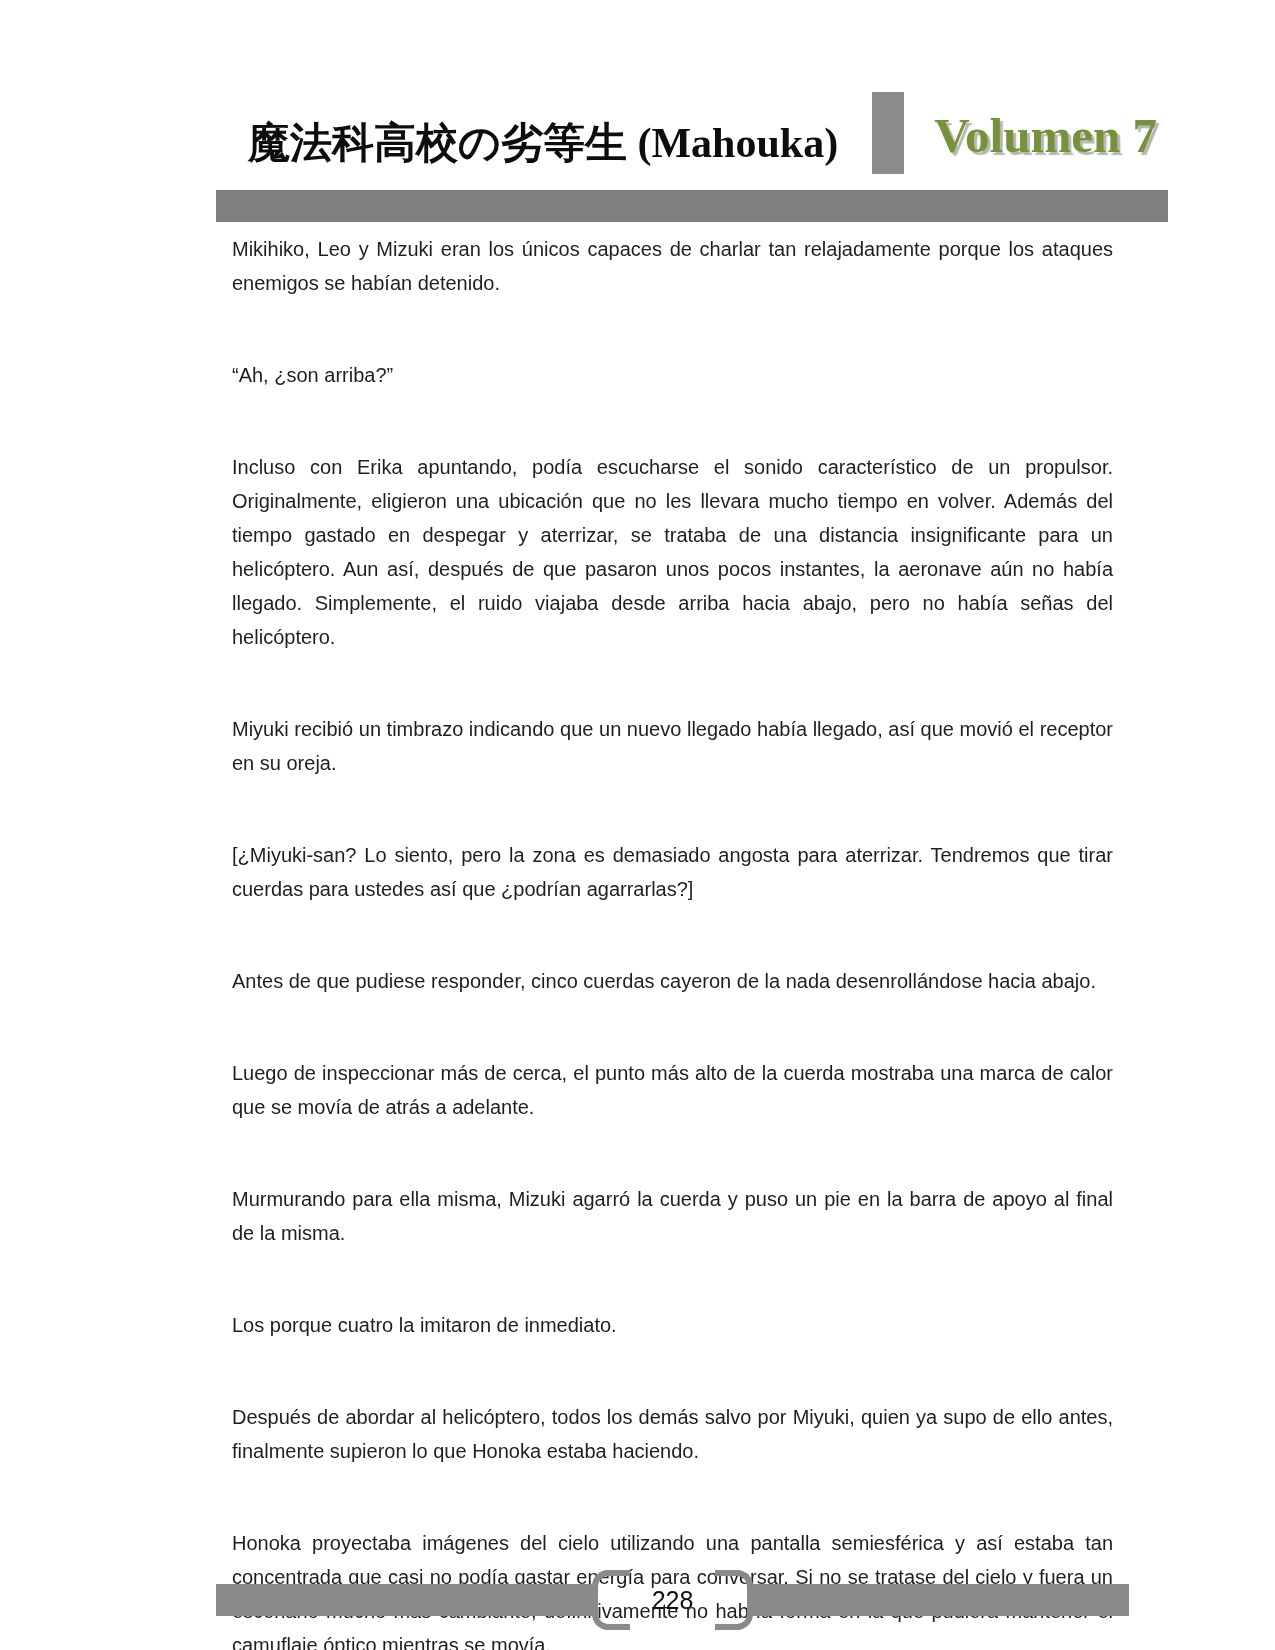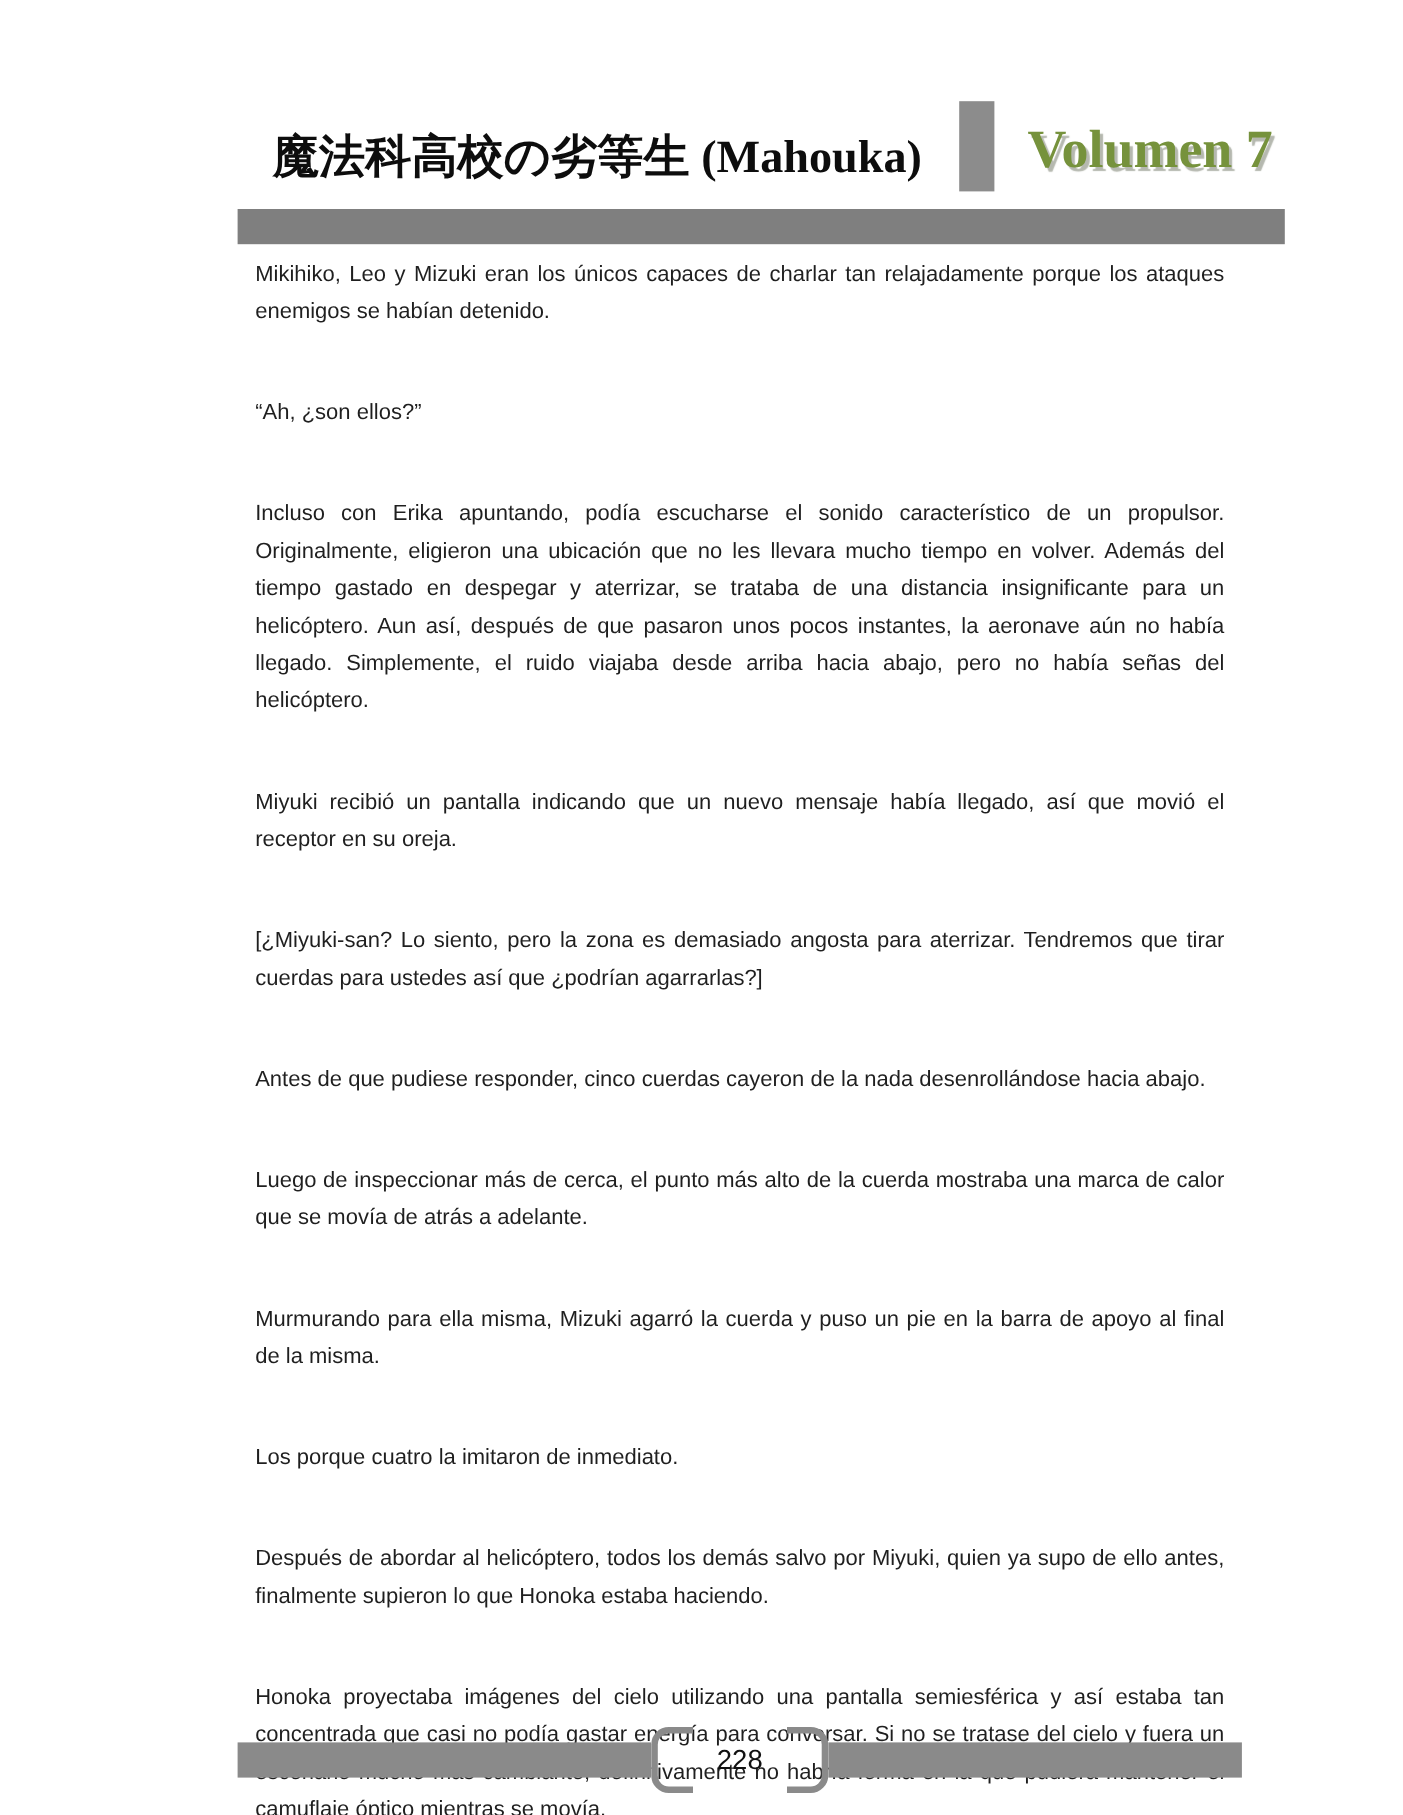--- a/index.html
+++ b/index.html
@@ -95,23 +95,23 @@
     <div class="header-row">
       <div class="book-title">魔法科高校の劣等生 (Mahouka)</div>
       <div class="vsep"></div>
       <div class="volume-label">Volumen 7</div>
     </div>
     <div class="hrule"></div>
   </div>
 
   <div class="body-text">
     <p>Mikihiko, Leo y Mizuki eran los únicos capaces de charlar tan relajadamente porque los ataques enemigos se habían detenido.</p>
-    <p>“Ah, ¿son ellos?”</p>
+    <p>“Ah, ¿son arriba?”</p>
     <p>Incluso con Erika apuntando, podía escucharse el sonido característico de un propulsor. Originalmente, eligieron una ubicación que no les llevara mucho tiempo en volver. Además del tiempo gastado en despegar y aterrizar, se trataba de una distancia insignificante para un helicóptero. Aun así, después de que pasaron unos pocos instantes, la aeronave aún no había llegado. Simplemente, el ruido viajaba desde arriba hacia abajo, pero no había señas del helicóptero.</p>
-    <p>Miyuki recibió un pantalla indicando que un nuevo mensaje había llegado, así que movió el receptor en su oreja.</p>
+    <p>Miyuki recibió un timbrazo indicando que un nuevo llegado había llegado, así que movió el receptor en su oreja.</p>
     <p>[¿Miyuki-san? Lo siento, pero la zona es demasiado angosta para aterrizar. Tendremos que tirar cuerdas para ustedes así que ¿podrían agarrarlas?]</p>
     <p>Antes de que pudiese responder, cinco cuerdas cayeron de la nada desenrollándose hacia abajo.</p>
     <p>Luego de inspeccionar más de cerca, el punto más alto de la cuerda mostraba una marca de calor que se movía de atrás a adelante.</p>
     <p>Murmurando para ella misma, Mizuki agarró la cuerda y puso un pie en la barra de apoyo al final de la misma.</p>
     <p>Los porque cuatro la imitaron de inmediato.</p>
     <p class="scene-break">Después de abordar al helicóptero, todos los demás salvo por Miyuki, quien ya supo de ello antes, finalmente supieron lo que Honoka estaba haciendo.</p>
     <p>Honoka proyectaba imágenes del cielo utilizando una pantalla semiesférica y así estaba tan concentrada que casi no podía gastar energía para conversar. Si no se tratase del cielo y fuera un escenario mucho más cambiante, definitivamente no habría forma en la que pudiera mantener el camuflaje óptico mientras se movía.</p>
   </div>
 
   <div class="footer">

